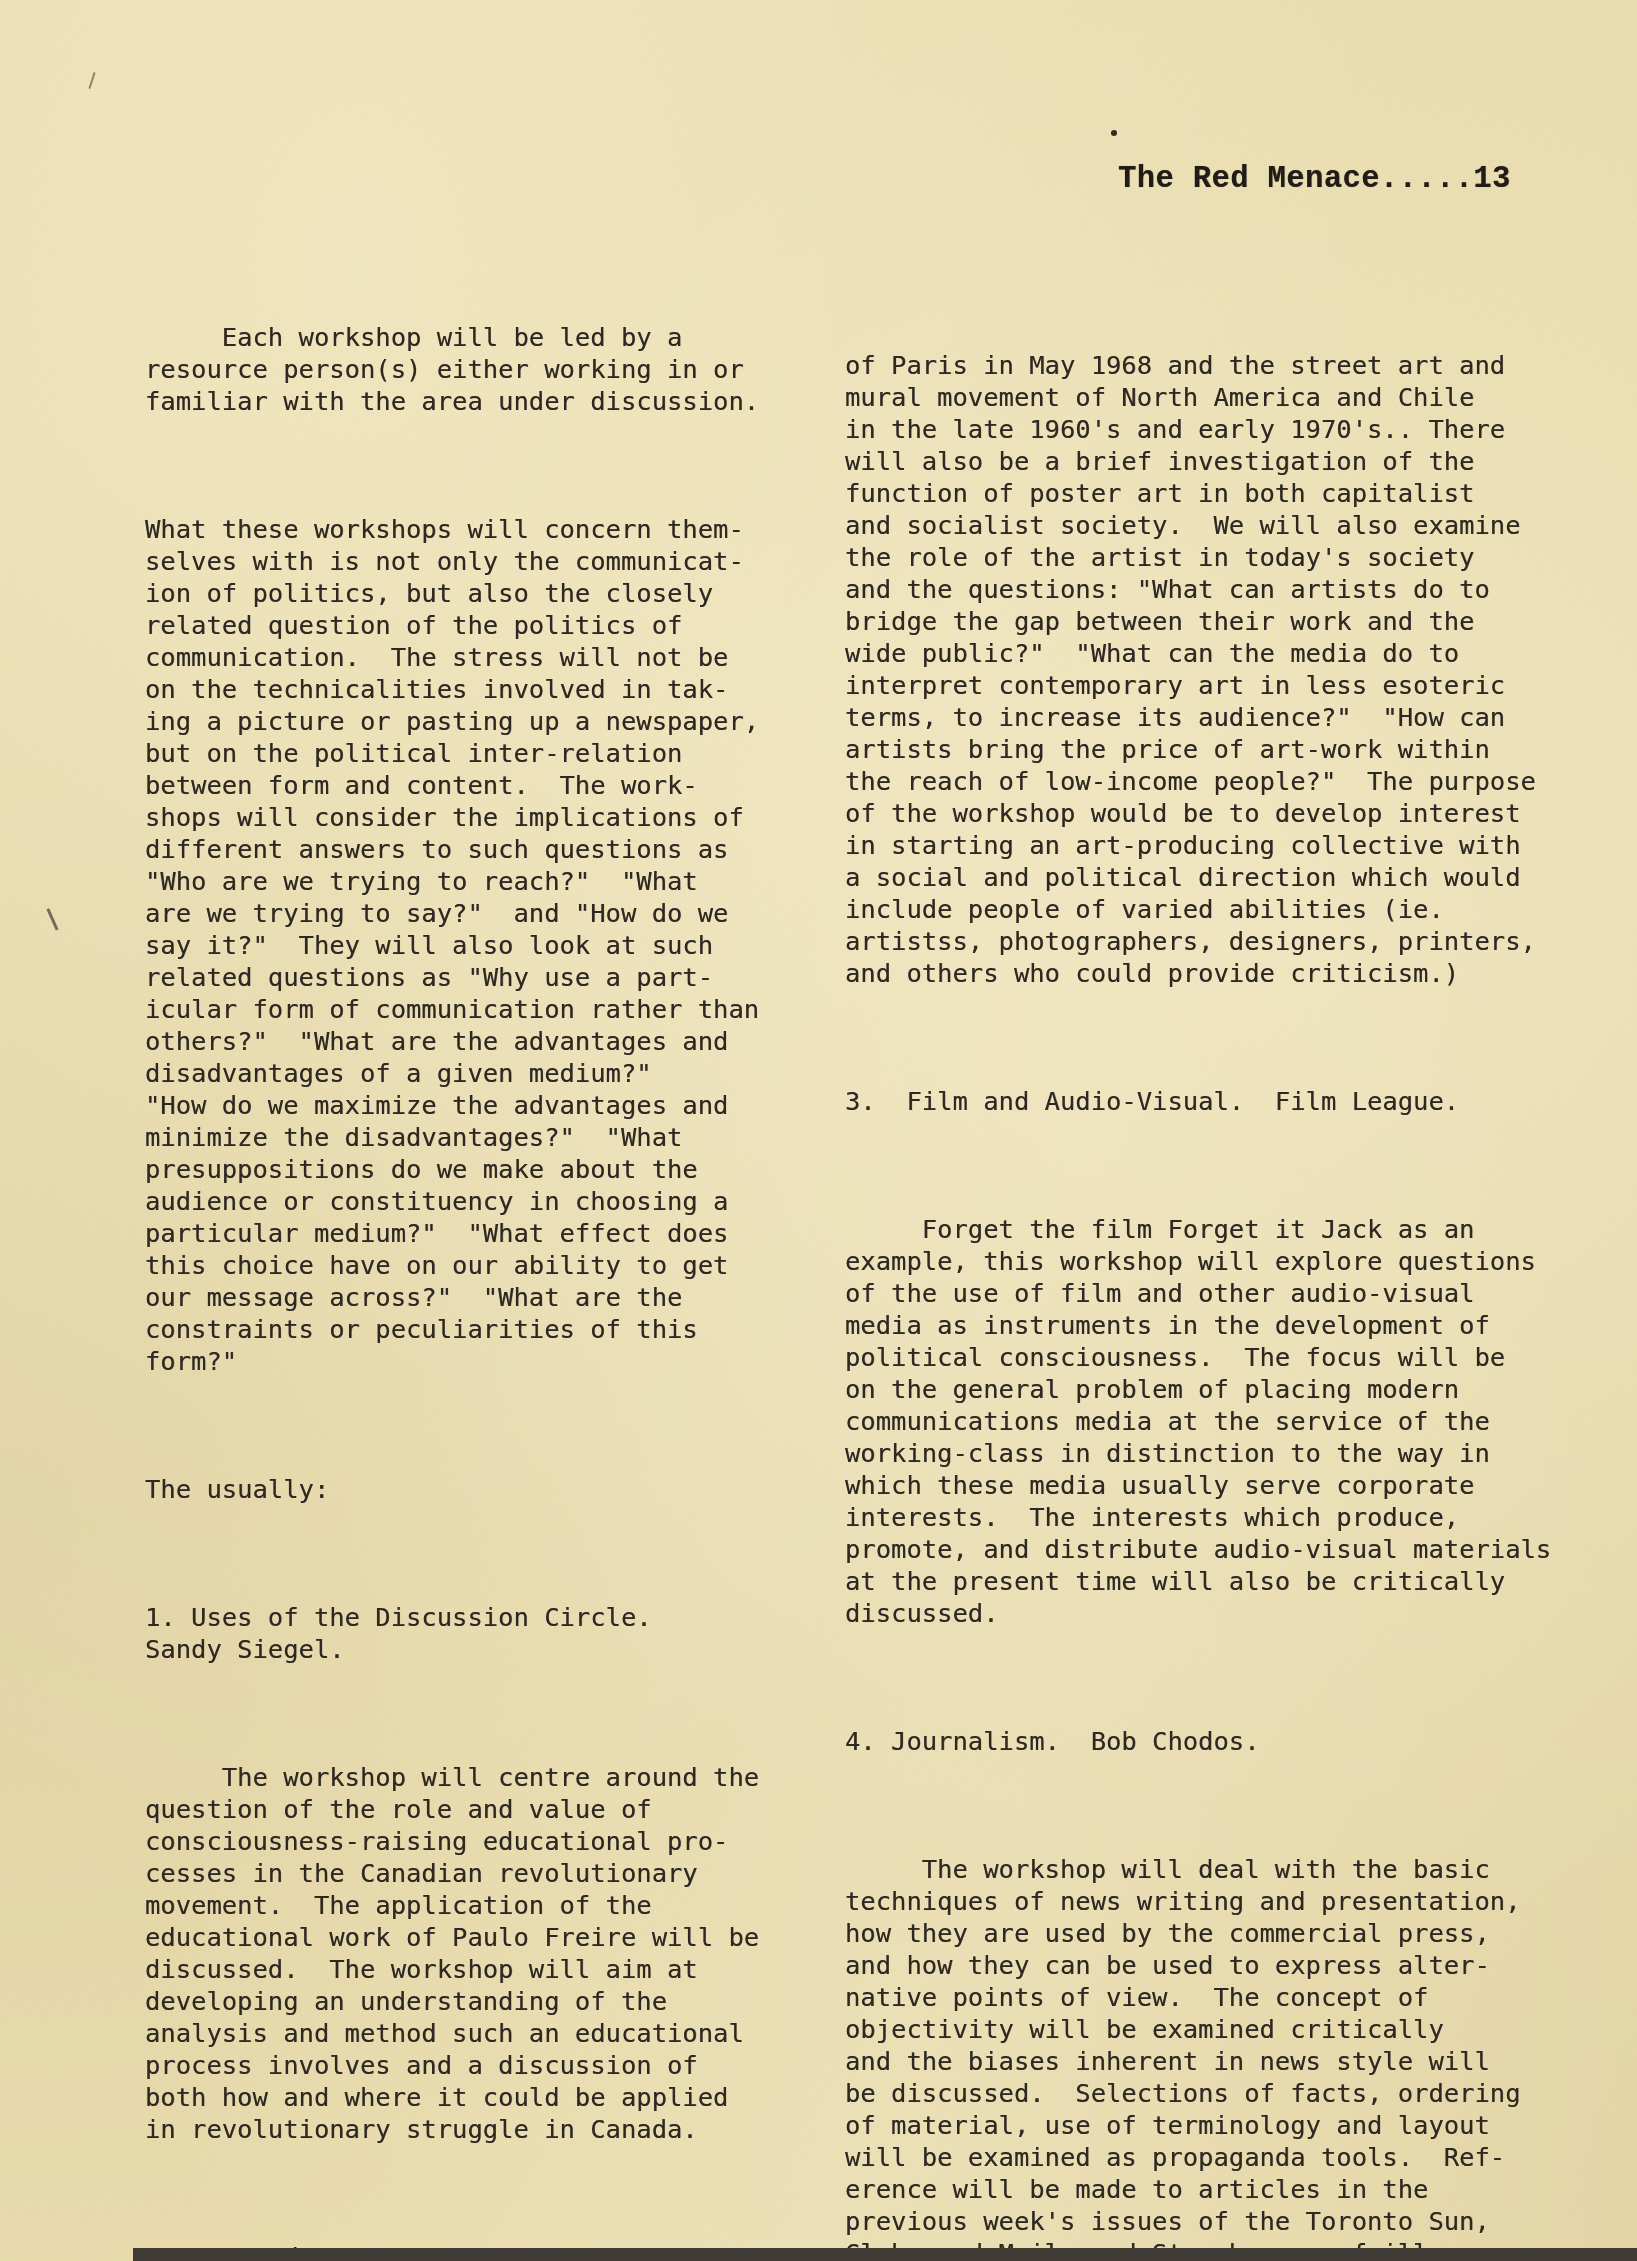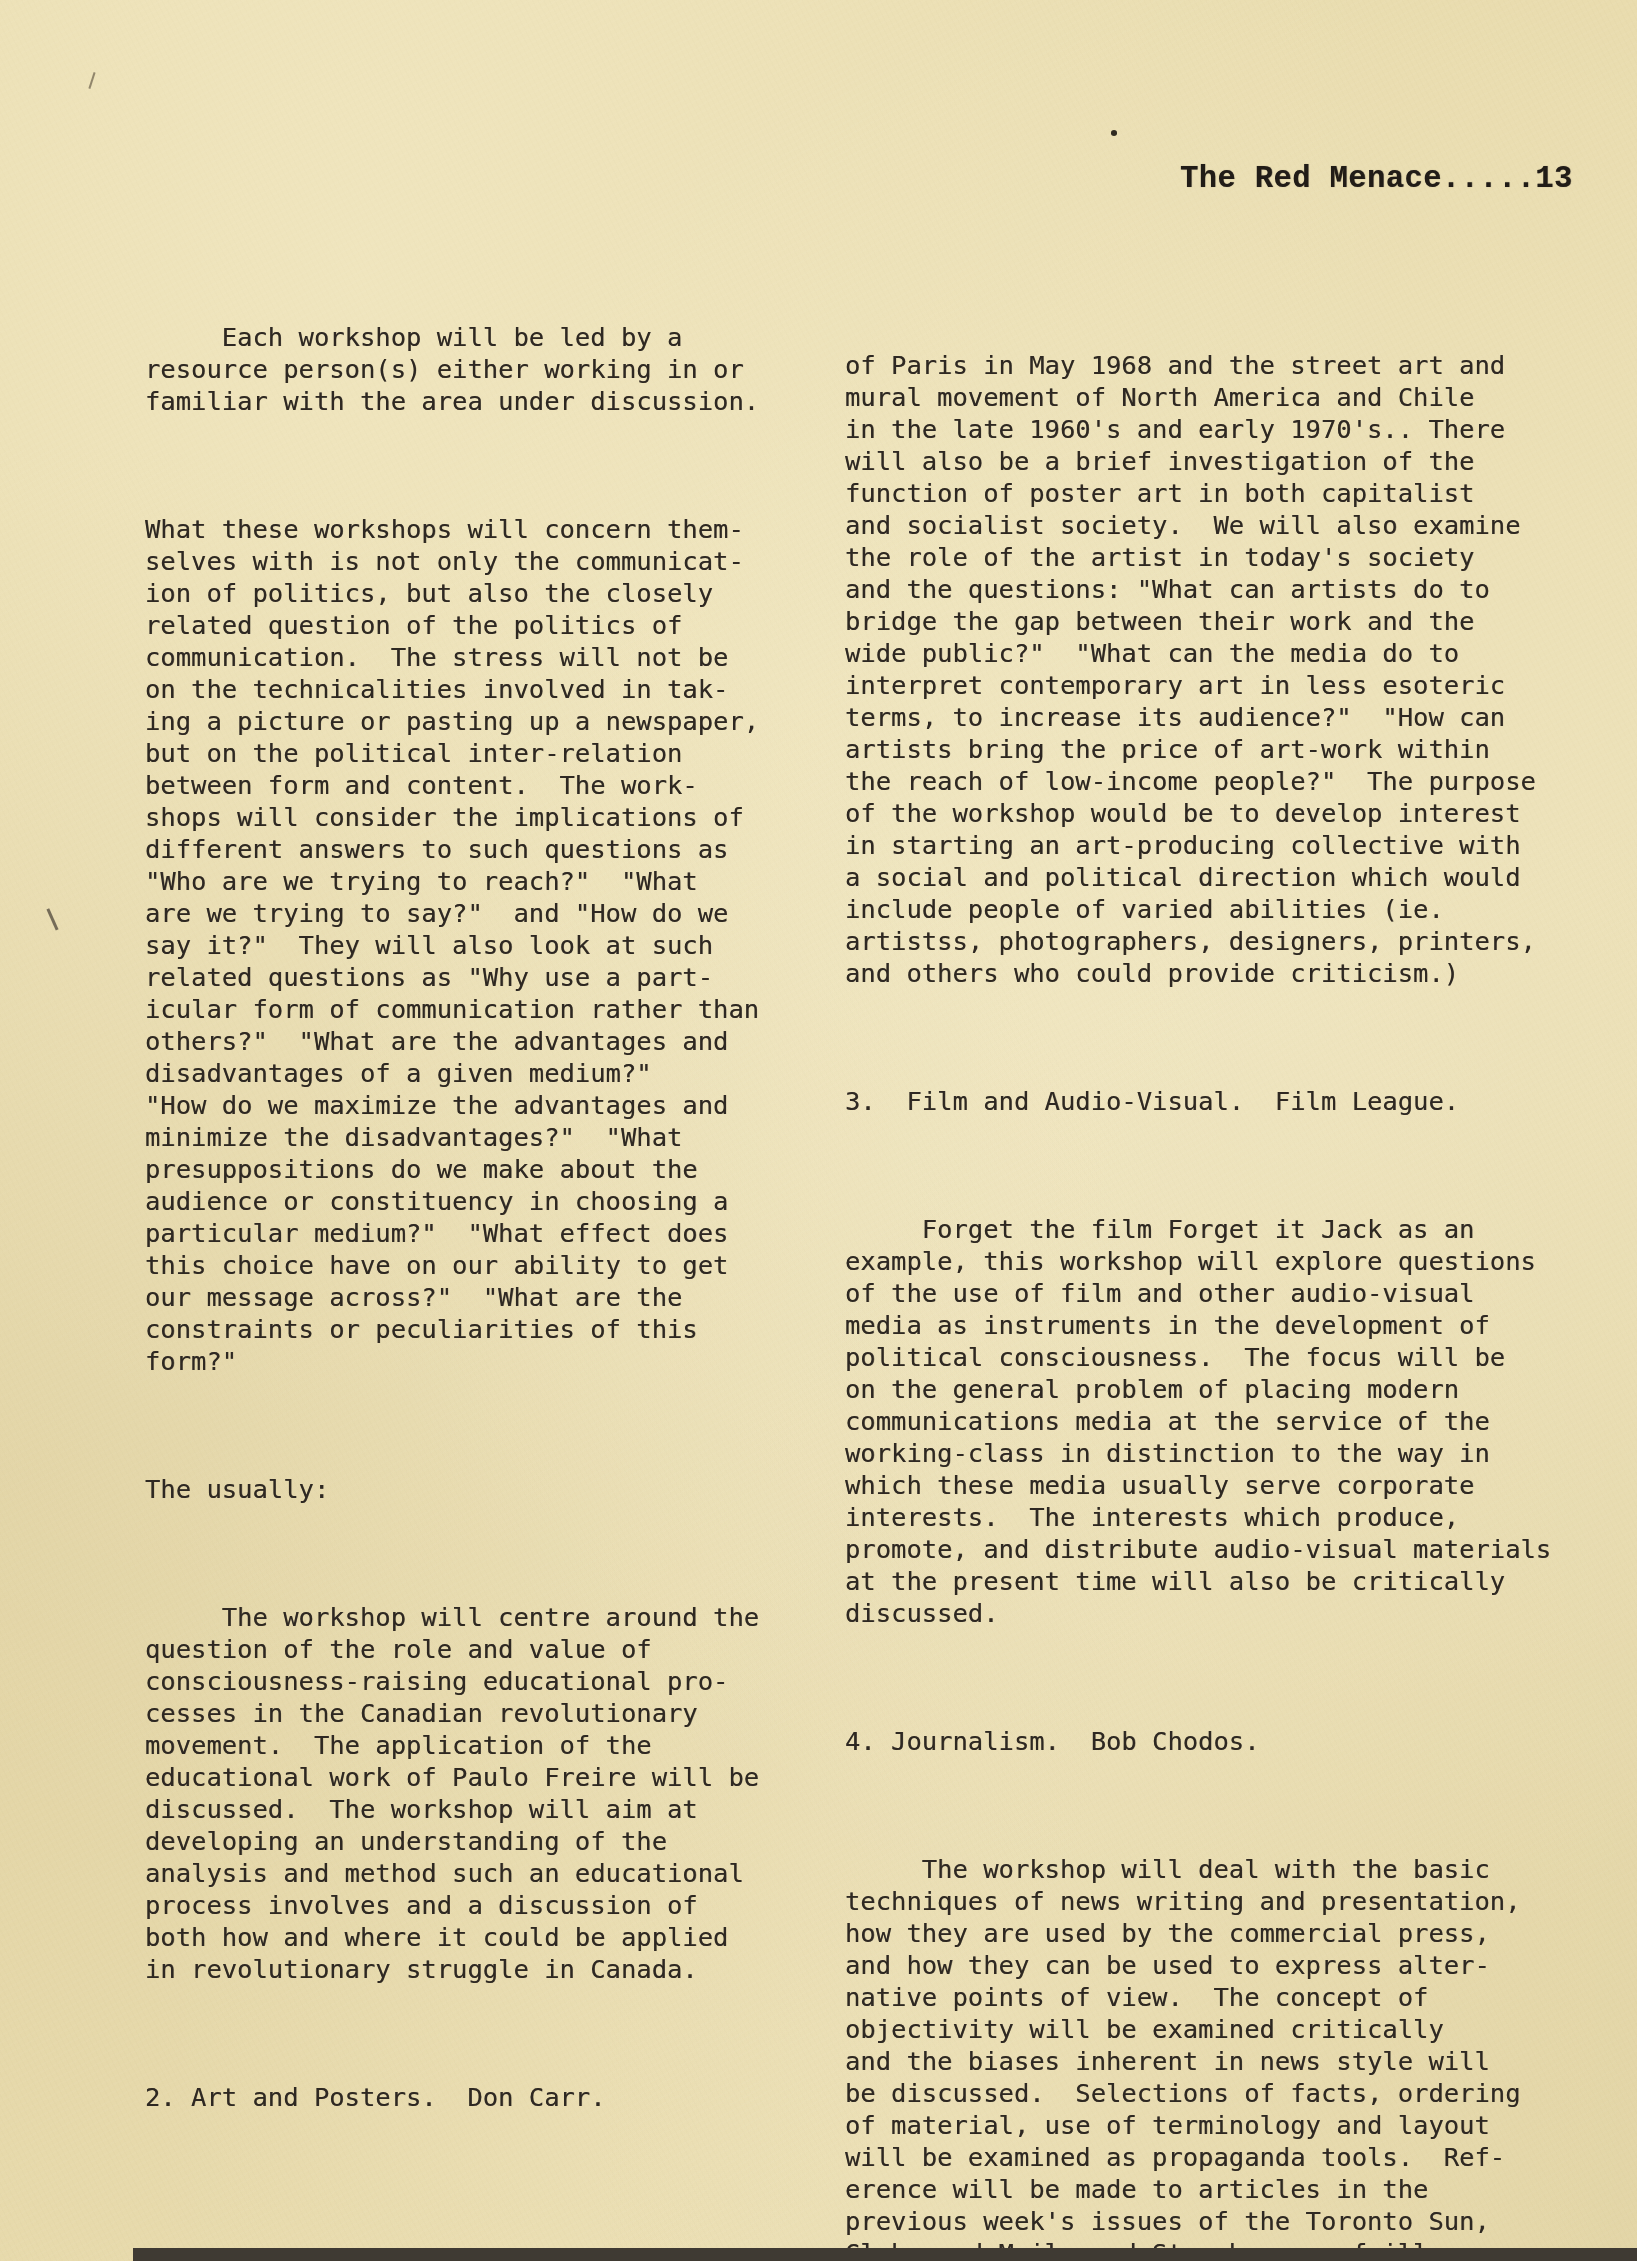--- a/index.html
+++ b/index.html
@@ -26,21 +26,21 @@
       radial-gradient(ellipse at 55% 88%, rgba(252,246,222,0.20), transparent 60%),
       radial-gradient(ellipse at 2% 65%, rgba(186,166,112,0.16), transparent 50%),
       radial-gradient(ellipse at 98% 97%, rgba(190,172,118,0.14), transparent 45%),
       repeating-linear-gradient(63deg, rgba(120,100,60,0.016) 0 1.4px, transparent 1.4px 5px),
       repeating-linear-gradient(-28deg, rgba(255,255,255,0.025) 0 2.1px, transparent 2.1px 6.4px);
     pointer-events: none;
   }
 
   .header-title {
     position: absolute;
-    left: 1180px;
+    left: 1118px;
     top: 162px;
     font-family: "Liberation Mono", monospace;
     font-weight: 700;
     font-size: 30.5px;
     letter-spacing: 0.4px;
     color: #211c17;
     text-shadow: 0.4px 0.4px 0.7px rgba(33,28,23,0.55);
     white-space: pre;
   }
 
@@ -108,20 +108,22 @@
 "How do we maximize the advantages and
 minimize the disadvantages?"  "What
 presuppositions do we make about the
 audience or constituency in choosing a
 particular medium?"  "What effect does
 this choice have on our ability to get
 our message across?"  "What are the
 constraints or peculiarities of this
 form?"</div>
     <div class="block">The usually:</div>
+    <div class="block">1. Uses of the Discussion Circle.
+Sandy Siegel.</div>
     <div class="block">     The workshop will centre around the
 question of the role and value of
 consciousness-raising educational pro-
 cesses in the Canadian revolutionary
 movement.  The application of the
 educational work of Paulo Freire will be
 discussed.  The workshop will aim at
 developing an understanding of the
 analysis and method such an educational
 process involves and a discussion of

